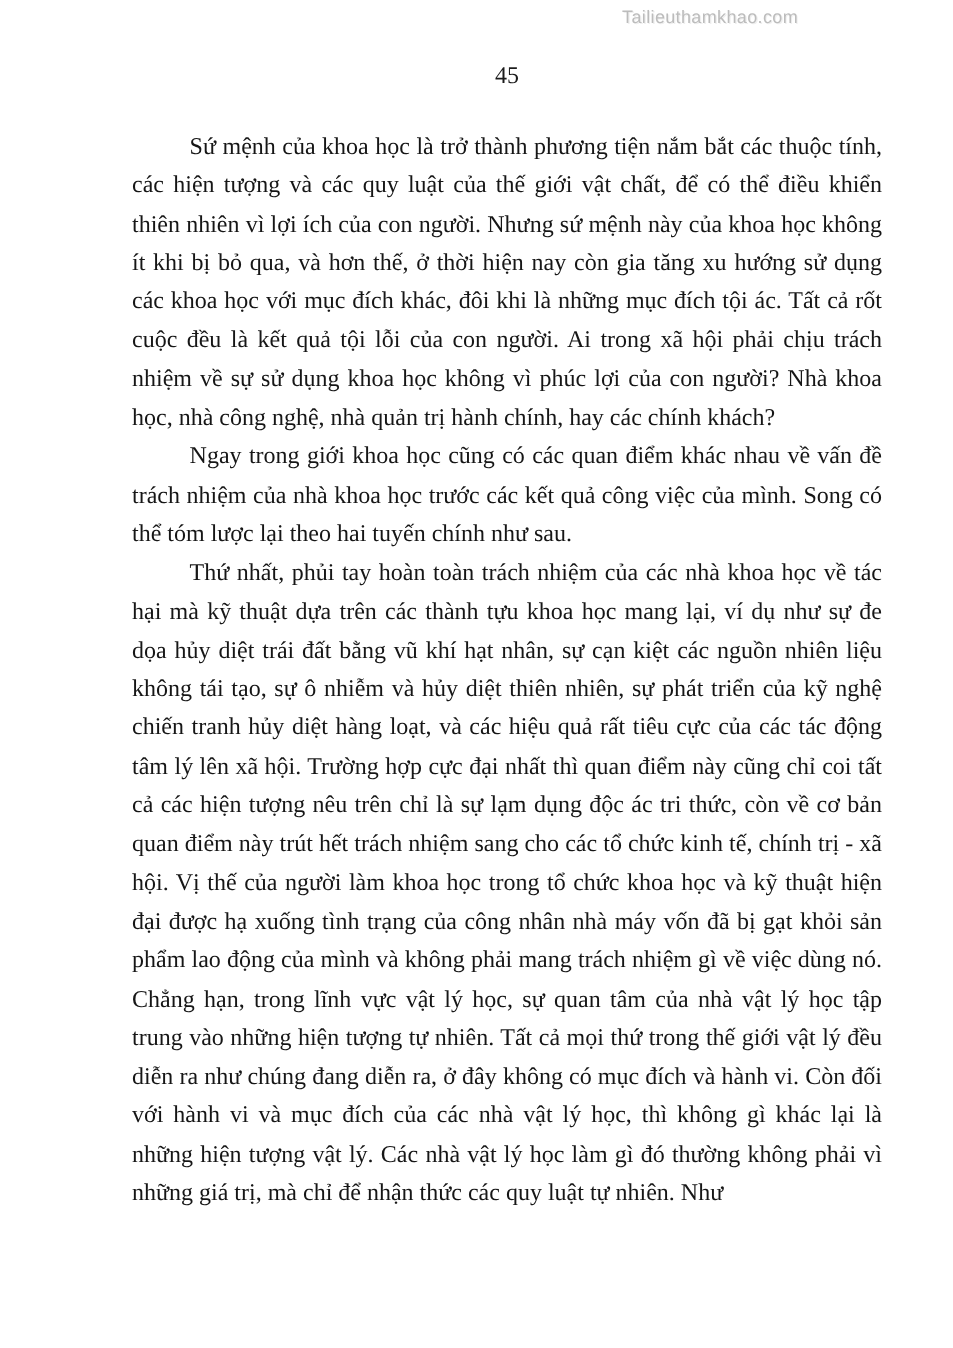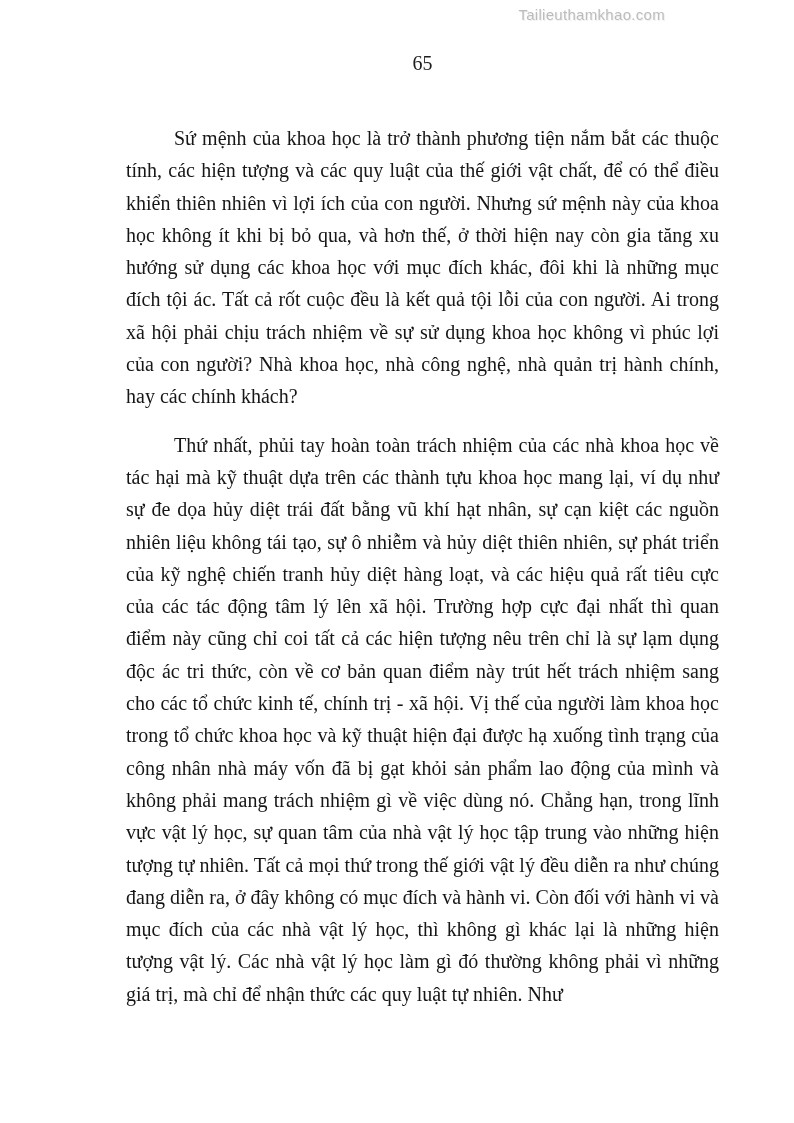--- a/index.html
+++ b/index.html
@@ -40,36 +40,37 @@
     position: absolute;
     top: 106px;
     left: 110px;
     width: 625px;
     font-size: 20px;
     line-height: 32.3px;
     color: #161616;
     text-align: justify;
   }
   .content p {
-    margin: 16px;
+    margin: 0;
     padding: 0;
     text-indent: 48px;
   }
   .lead-italic {
   }
 </style>
 </head>
 <body>
 
 <div class="page">
 
   <div class="watermark">Tailieuthamkhao.com</div>
 
-  <div class="page-number">65</div>
+  <div class="page-number">45</div>
 
   <div class="content">
     <p><span>Sứ mệnh của khoa học là trở thành phương tiện nắm bắt các thuộc tính, các hiện tượng và các quy luật của thế giới vật chất, để có thể điều khiển thiên nhiên vì lợi ích của con người. Nhưng sứ mệnh này của khoa học không ít khi bị bỏ qua, và hơn thế, ở thời hiện nay còn gia tăng xu hướng sử dụng các khoa học với mục đích khác, đôi khi là những mục đích tội ác. Tất cả rốt cuộc đều là kết quả tội lỗi của con người. Ai trong xã hội phải chịu trách nhiệm về sự sử dụng khoa học không vì phúc lợi của con người? Nhà khoa học, nhà công nghệ, nhà quản trị hành chính, hay các chính khách?</span></p>
 
+    <p><span>Ngay trong giới khoa học cũng có các quan điểm khác nhau về vấn đề trách nhiệm của nhà khoa học trước các kết quả công việc của mình. Song có thể tóm lược lại theo hai tuyến chính như sau.</span></p>
 
     <p><span class="lead-italic">Thứ nhất,</span><span> phủi tay hoàn toàn trách nhiệm của các nhà khoa học về tác hại mà kỹ thuật dựa trên các thành tựu khoa học mang lại, ví dụ như sự đe dọa hủy diệt trái đất bằng vũ khí hạt nhân, sự cạn kiệt các nguồn nhiên liệu không tái tạo, sự ô nhiễm và hủy diệt thiên nhiên, sự phát triển của kỹ nghệ chiến tranh hủy diệt hàng loạt, và các hiệu quả rất tiêu cực của các tác động tâm lý lên xã hội. Trường hợp cực đại nhất thì quan điểm này cũng chỉ coi tất cả các hiện tượng nêu trên chỉ là sự lạm dụng độc ác tri thức, còn về cơ bản quan điểm này trút hết trách nhiệm sang cho các tổ chức kinh tế, chính trị - xã hội. Vị thế của người làm khoa học trong tổ chức khoa học và kỹ thuật hiện đại được hạ xuống tình trạng của công nhân nhà máy vốn đã bị gạt khỏi sản phẩm lao động của mình và không phải mang trách nhiệm gì về việc dùng nó. Chẳng hạn, trong lĩnh vực vật lý học, sự quan tâm của nhà vật lý học tập trung vào những hiện tượng tự nhiên. Tất cả mọi thứ trong thế giới vật lý đều diễn ra như chúng đang diễn ra, ở đây không có mục đích và hành vi. Còn đối với hành vi và mục đích của các nhà vật lý học, thì không gì khác lại là những hiện tượng vật lý. Các nhà vật lý học làm gì đó thường không phải vì những giá trị, mà chỉ để nhận thức các quy luật tự nhiên. Như</span></p>
   </div>
 
 </div>
 
 </body></html>

